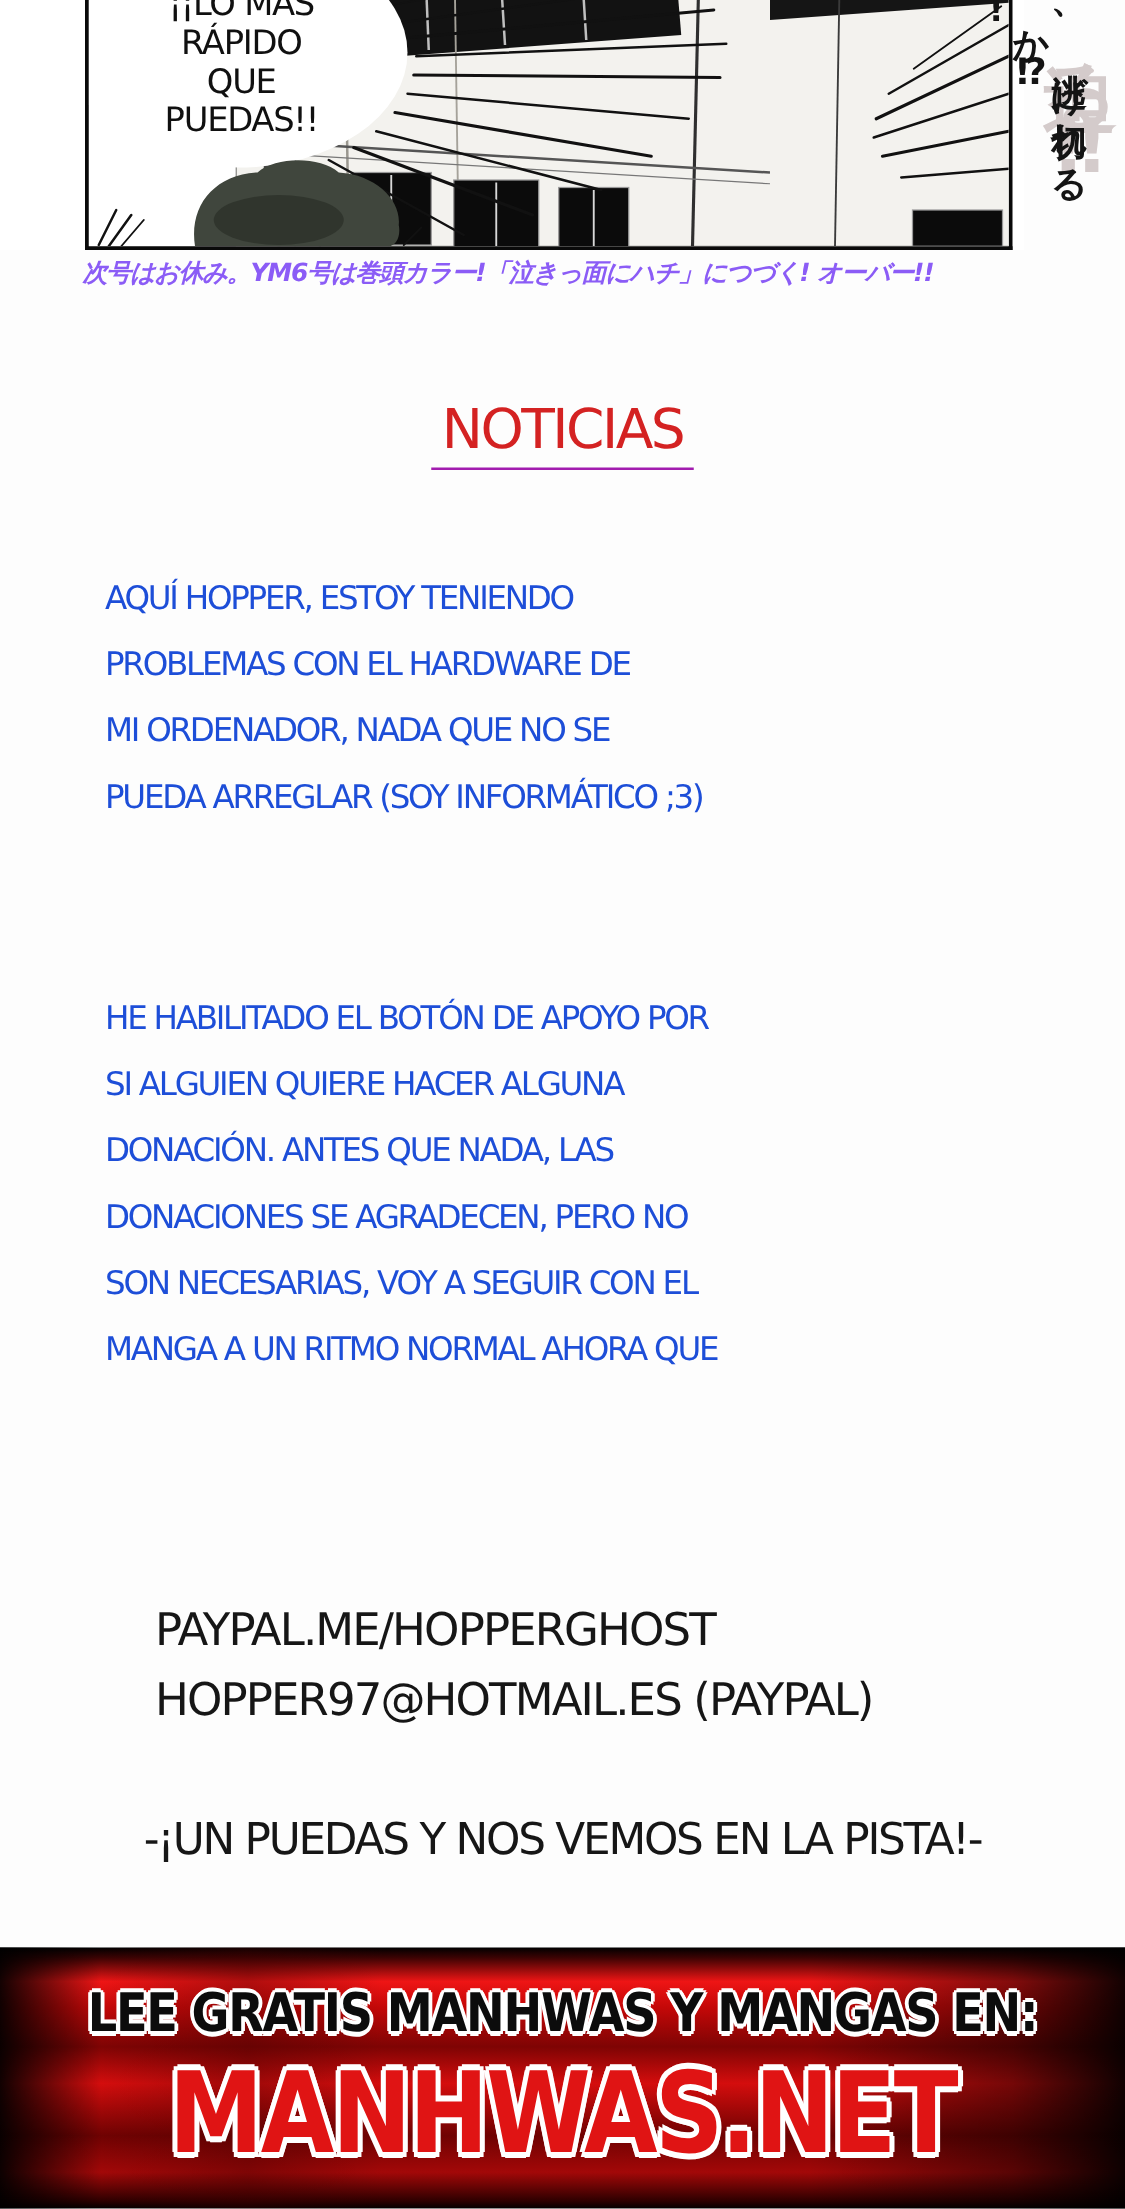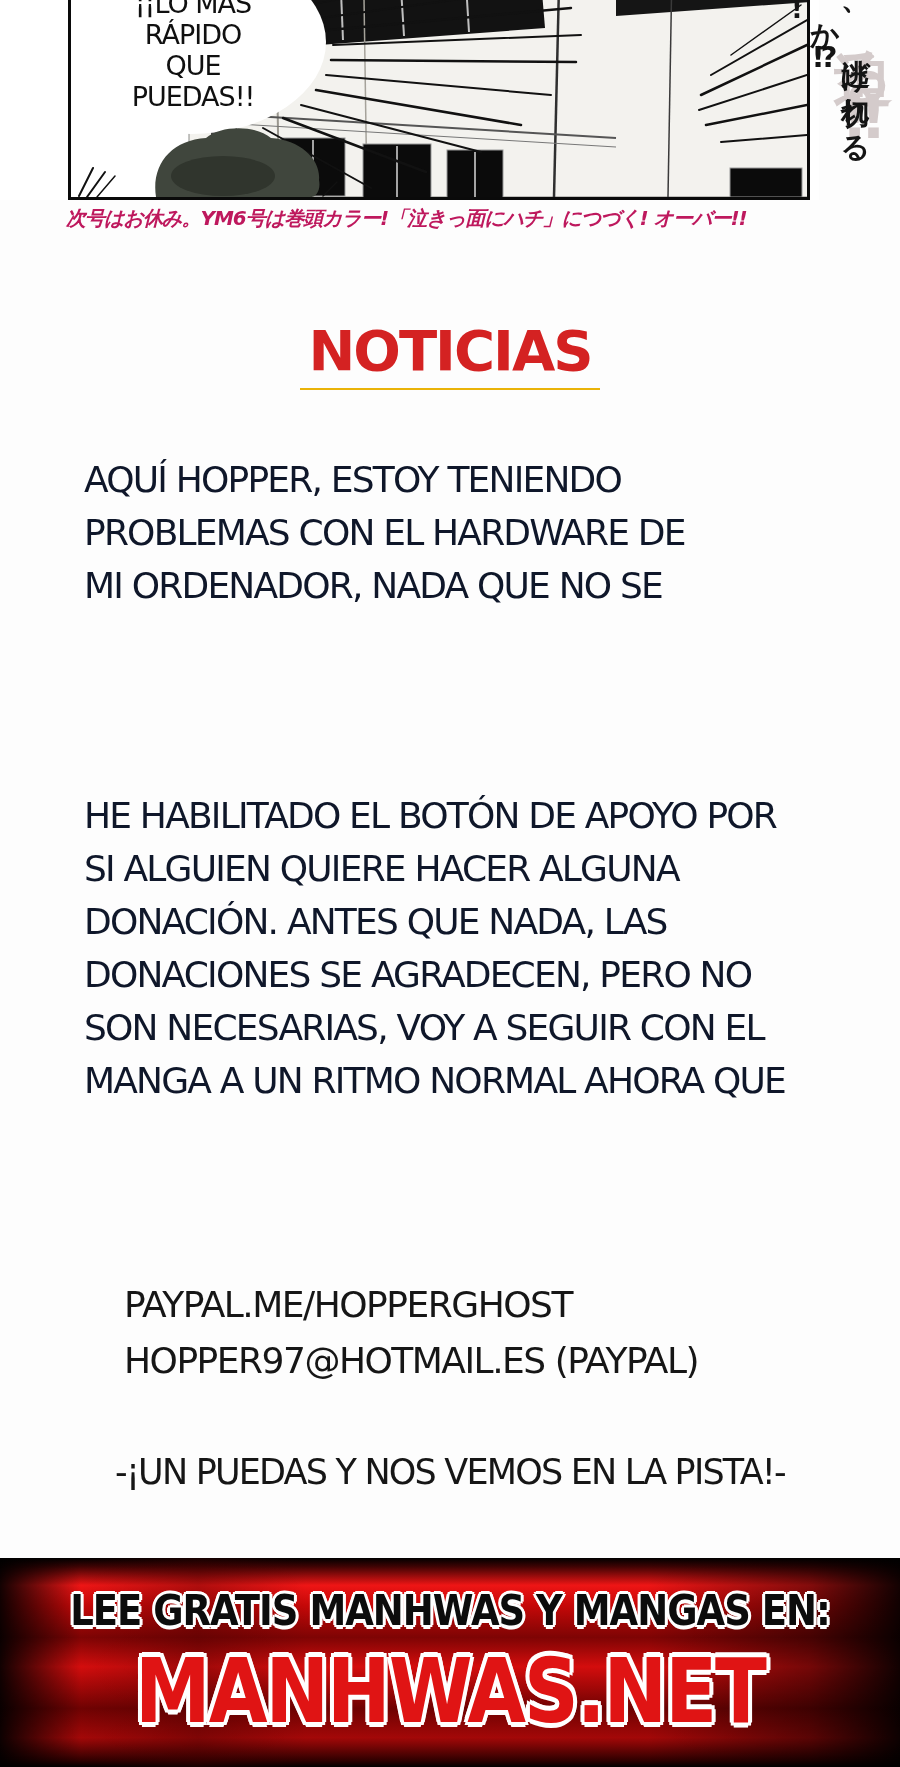--- a/index.html
+++ b/index.html
@@ -12,28 +12,28 @@
          border:3px solid #0a0a0a;border-top:none;background:#fff;overflow:hidden;}
   .panel svg{position:absolute;top:0;left:0;}
   .speech{position:absolute;top:-12px;left:8px;width:228px;text-align:center;
           font-size:27px;line-height:31px;letter-spacing:-1px;color:#101010;font-weight:500;}
   .side-bg{position:absolute;top:2px;left:834px;writing-mode:vertical-rl;text-orientation:upright;
            font-size:60px;font-weight:bold;color:#cabfbf;opacity:.8;letter-spacing:6px;line-height:1;}
   .side-main{position:absolute;top:4px;left:810px;writing-mode:vertical-rl;text-orientation:upright;
              font-size:29px;font-weight:bold;color:#141414;letter-spacing:3px;line-height:1.05;}
   .side-bang{position:absolute;top:-6px;left:791px;font-size:26px;font-weight:bold;color:#141414;}
   .caption{position:absolute;top:205px;left:66px;width:830px;font-size:20px;font-weight:bold;
-           font-style:italic;letter-spacing:-1px;color:#be185d;white-space:nowrap;}
+           font-style:italic;letter-spacing:-1px;color:#8b5cf6;white-space:nowrap;}
 
   
   .title-wrap{position:absolute;top:318px;left:0;width:900px;text-align:center;}
-  .title-text{display:inline-block;font-size:56px;font-weight:bold;color:#d42222;
-              letter-spacing:-2px;padding:0 8px 5px;border-bottom:2px solid #eab308;}
-  .para{position:absolute;left:84px;width:816px;font-size:36px;letter-spacing:-1.8px;
-        line-height:53px;color:#0f172a;white-space:nowrap;}
+  .title-text{display:inline-block;font-size:44px;font-weight:normal;color:#d42222;
+              letter-spacing:-2px;padding:0 8px 5px;border-bottom:2px solid #a21caf;}
+  .para{position:absolute;left:84px;width:816px;font-size:26px;letter-spacing:-1.8px;
+        line-height:53px;color:#1d4ed8;white-space:nowrap;}
   .para1{top:453px;}
   .para2{top:789px;}
   .links{position:absolute;left:124px;top:1277px;font-size:36px;letter-spacing:-1.5px;
          line-height:56px;color:#161616;white-space:nowrap;}
   .signoff{position:absolute;top:1452px;left:0;width:900px;text-align:center;
            font-size:35px;letter-spacing:-1.8px;color:#161616;}
 
   
   .banner{position:absolute;top:1558px;left:0;width:900px;height:209px;overflow:hidden;
     background:
@@ -138,20 +138,21 @@
   <div class="caption">次号はお休み。YM6号は巻頭カラー!「泣きっ面にハチ」につづく! オーバー!!</div>
 
   <div class="title-wrap">
     <span class="title-text">NOTICIAS</span>
   </div>
 
   <div class="para para1">
     <div>AQUÍ HOPPER, ESTOY TENIENDO</div>
     <div>PROBLEMAS CON EL HARDWARE DE</div>
     <div>MI ORDENADOR, NADA QUE NO SE</div>
+    <div>PUEDA ARREGLAR (SOY INFORMÁTICO ;3)</div>
   </div>
 
   <div class="para para2">
     <div>HE HABILITADO EL BOTÓN DE APOYO POR</div>
     <div>SI ALGUIEN QUIERE HACER ALGUNA</div>
     <div>DONACIÓN. ANTES QUE NADA, LAS</div>
     <div>DONACIONES SE AGRADECEN, PERO NO</div>
     <div>SON NECESARIAS, VOY A SEGUIR CON EL</div>
     <div>MANGA A UN RITMO NORMAL AHORA QUE</div>
   </div>

